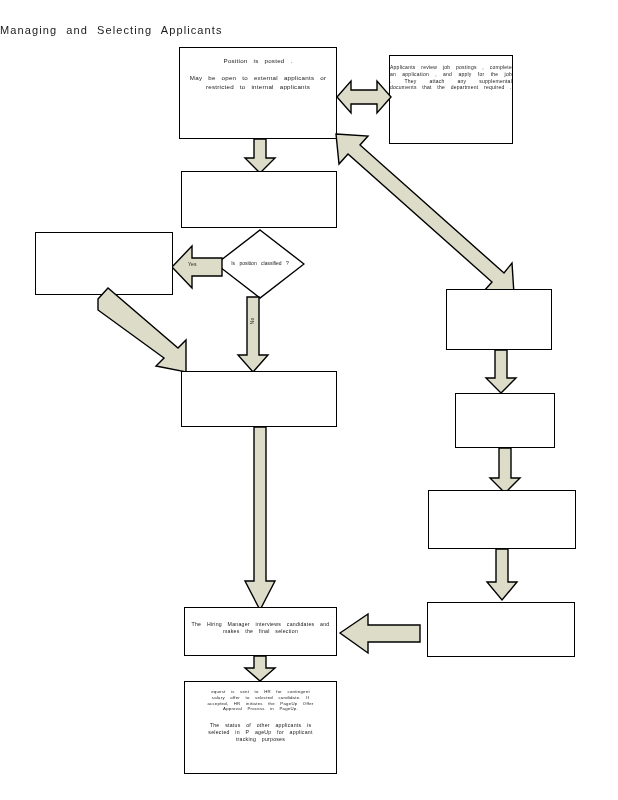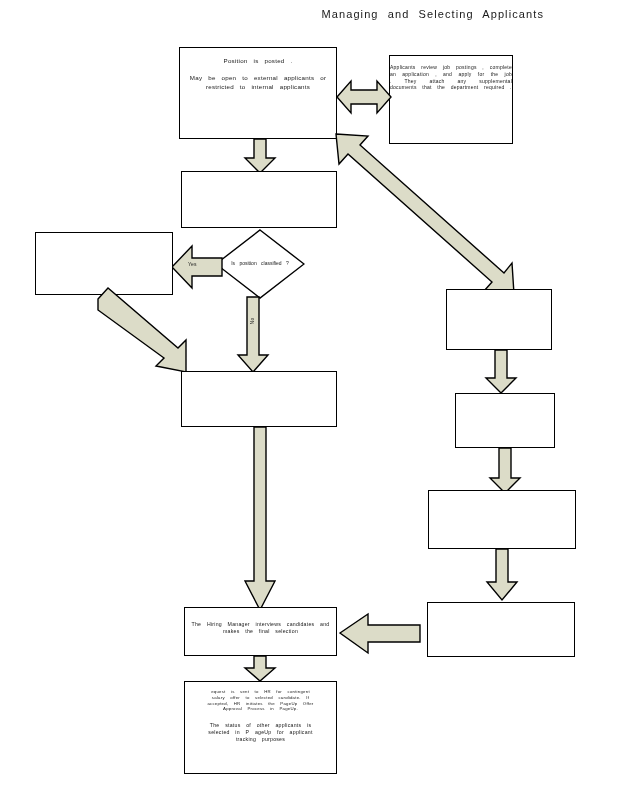--- a/index.html
+++ b/index.html
@@ -9,23 +9,23 @@
   }
   #canvas{
     position:relative;
     width:618px;
     height:800px;
     background:#ffffff;
     overflow:hidden;
   }
   .title{
     position:absolute;
-    left:0; top:8px;
+    left:0; top:24px;
     width:544px;
-    text-align:right;
+    text-align:left;
     font-size:11px;
     letter-spacing:1.1px;
     word-spacing:5px;
     color:#1a1a1a;
   }
   .box{
     position:absolute;
     box-sizing:border-box;
     background:#ffffff;
     border:1.6px solid #000000;

